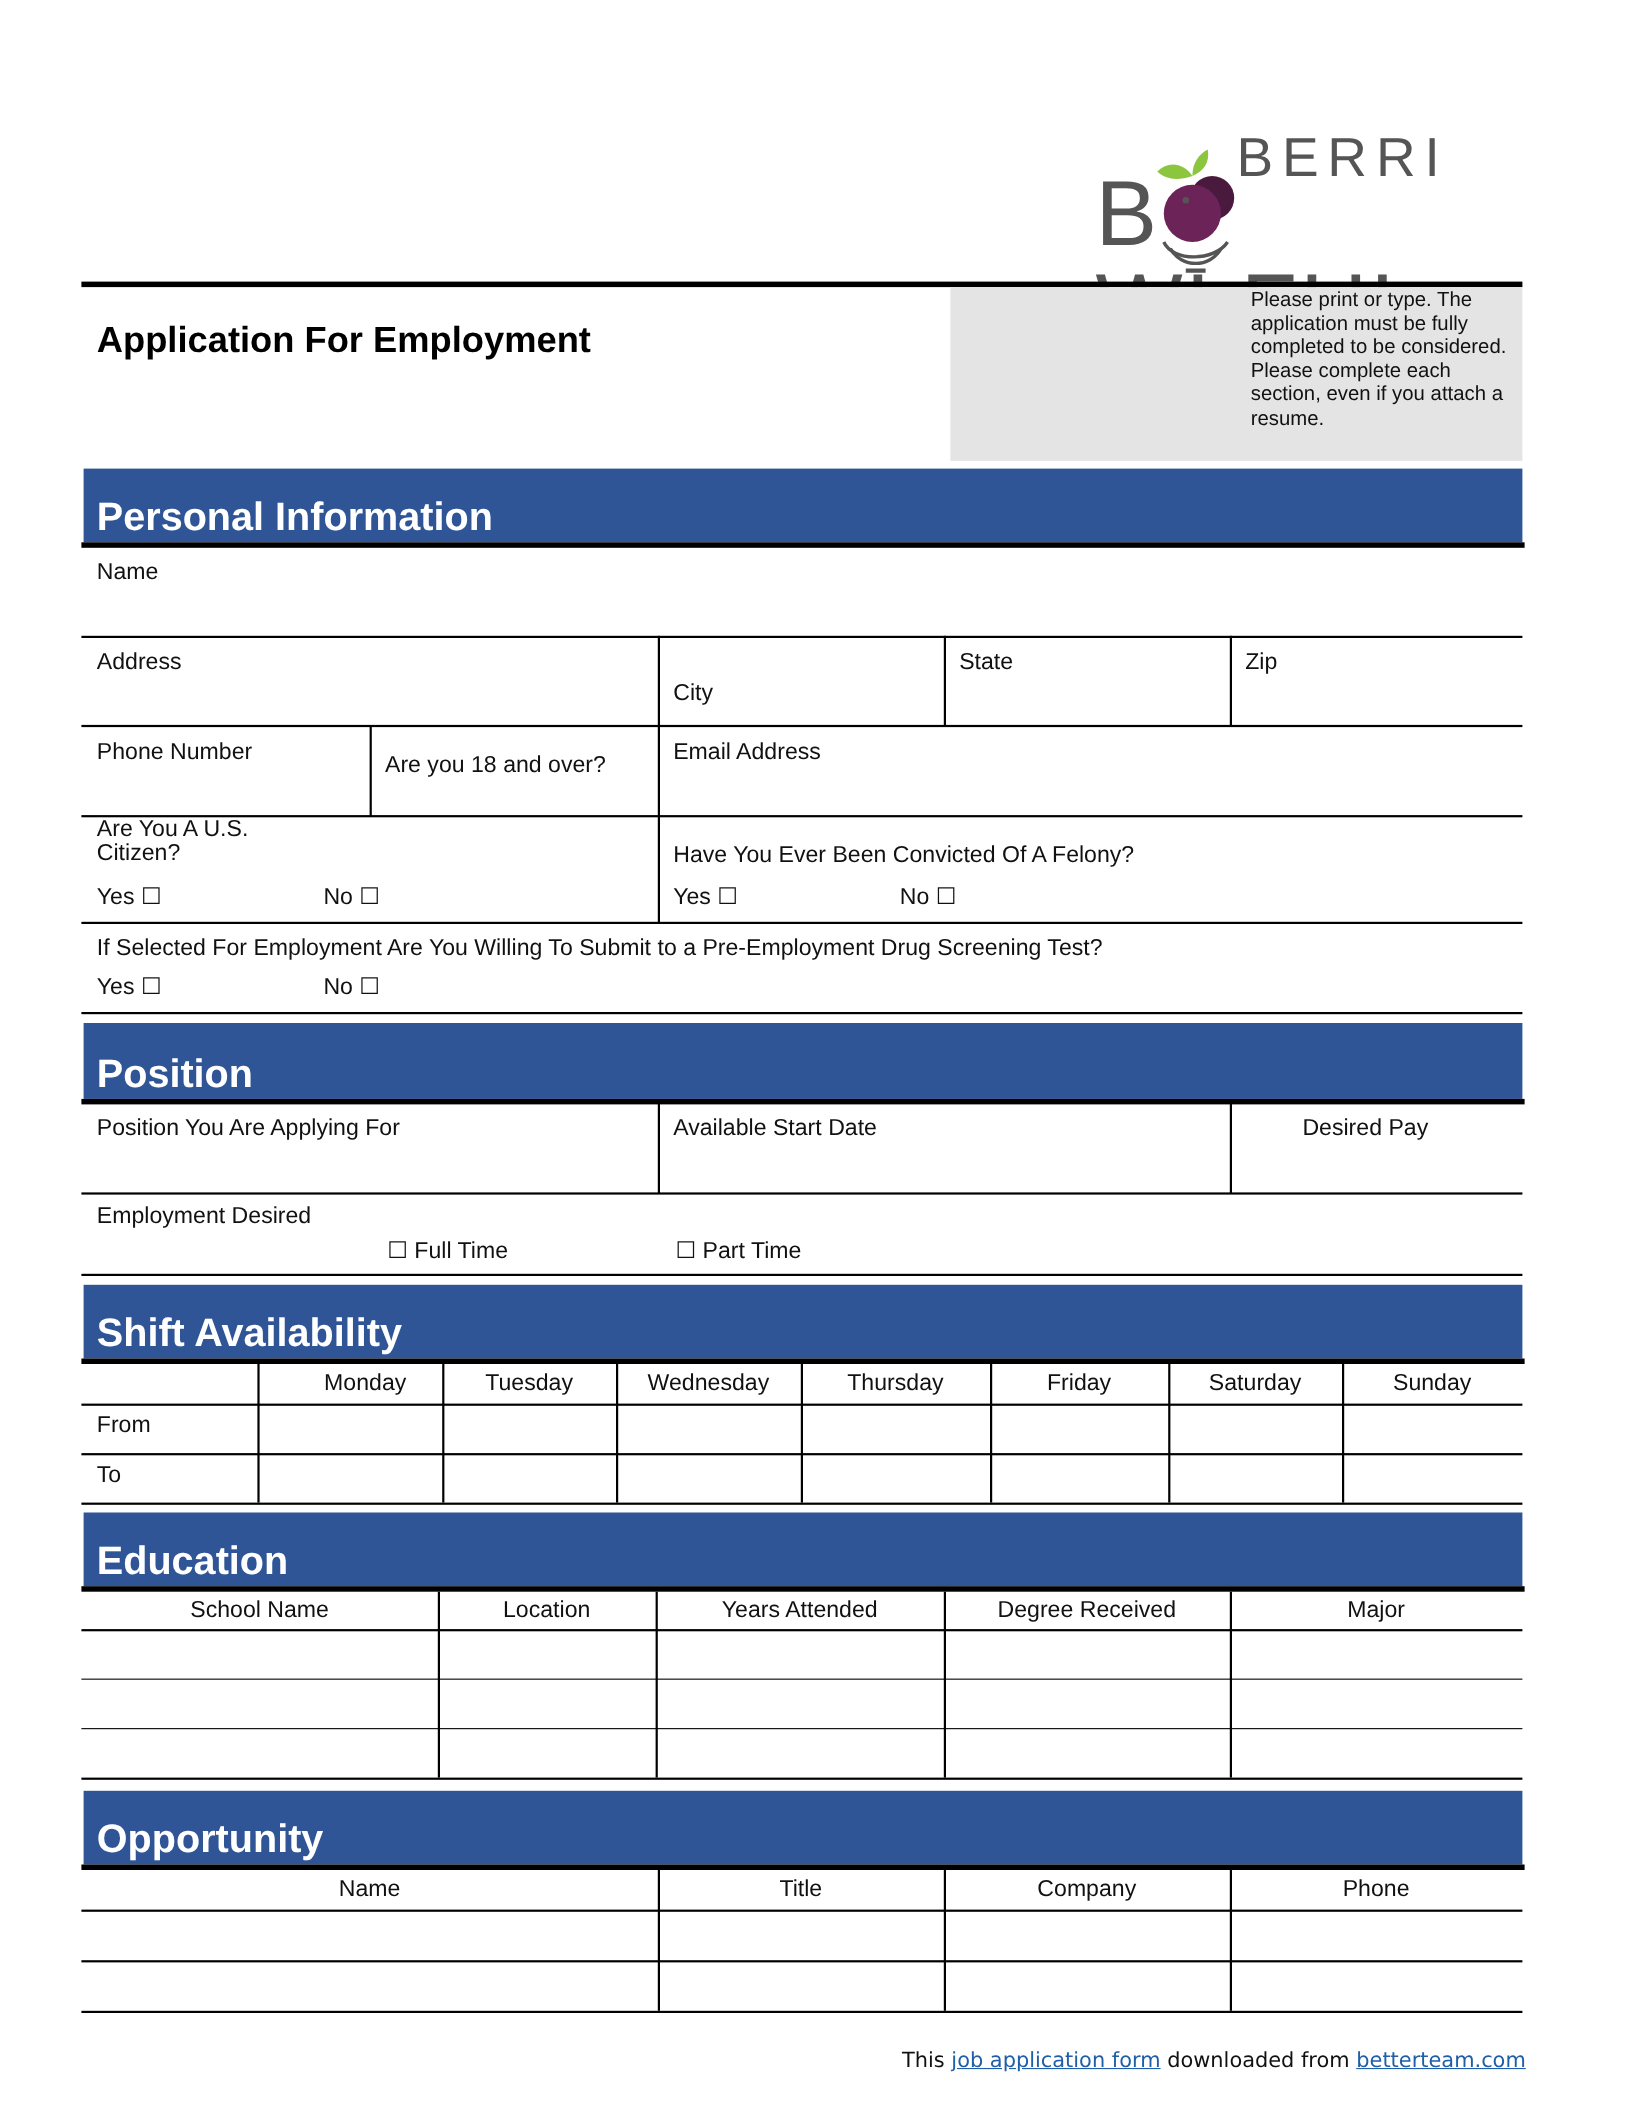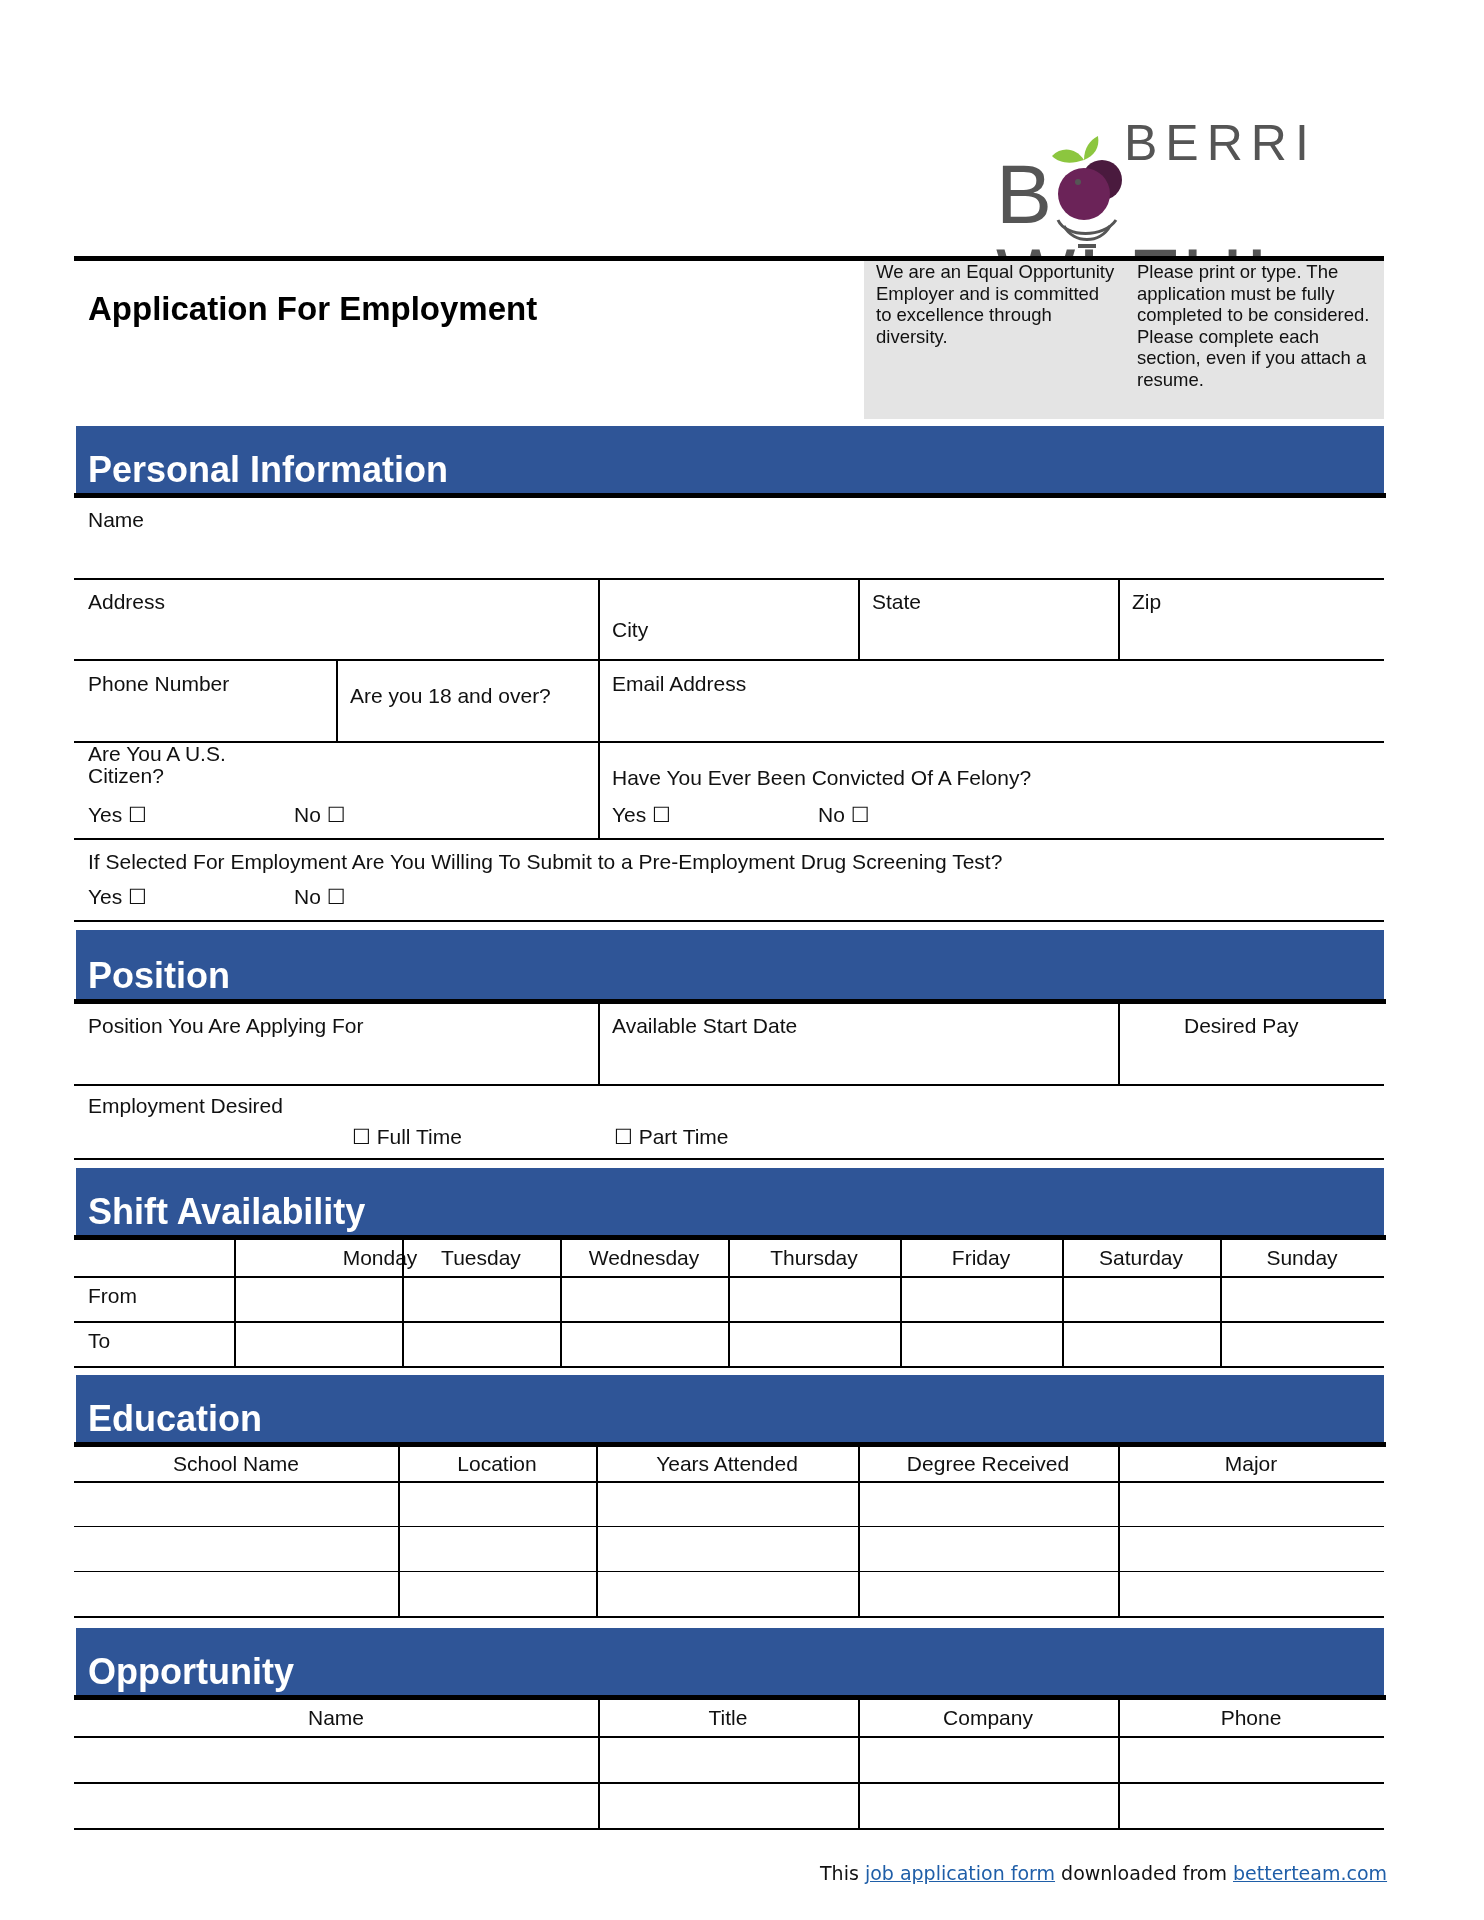--- a/index.html
+++ b/index.html
@@ -56,21 +56,20 @@
     <circle cx="34" cy="48" r="3" fill="#555"></circle>
     <path d="M14 86 C22 104 60 104 72 86" stroke="#555" stroke-width="3" fill="none"></path>
     <path d="M20 92 C30 110 56 110 66 92" stroke="#555" stroke-width="3" fill="none"></path>
     <path d="M34 112 L52 112" stroke="#555" stroke-width="4"></path>
   </svg>
 </div>
 
 <div class="abs top-rule"></div>
 <div class="abs app-title">Application For Employment</div>
 <div class="abs info-box">
-  <div class="info-col c1">We are an Equal Opportunity Employer and is committed to excellence through diversity.</div>
   <div class="info-col c2">Please print or type. The application must be fully completed to be considered. Please complete each section, even if you attach a resume.</div>
 </div>
 
 <div class="abs section-bar" style="top:426px;height:67px;">
   <div class="title">Personal Information</div>
 </div>
 <div class="abs section-rule" style="top:493px;"></div>
 
 <div class="abs label" style="left:88px;top:508px;">Name</div>
 <div class="abs" style="left:88px;top:535px;width:1290px;height:40px;"></div>
@@ -135,21 +134,21 @@
 <div class="abs label chk" style="left:352px;top:1125px;">☐ Full Time</div>
 <div class="abs label chk" style="left:614px;top:1125px;">☐ Part Time</div>
 <div class="abs hline" style="left:74px;top:1158px;width:1310px;"></div>
 
 <div class="abs section-bar" style="top:1168px;height:67px;">
   <div class="title">Shift Availability</div>
 </div>
 <div class="abs section-rule" style="top:1235px;"></div>
 
 <div id="shift-table" class="abs" style="left:74px;top:1240px;width:1312px;height:128px;">
-    <div class="abs label center" style="left:160px;top:6px;width:196px;margin-left:48px;">Monday</div>
+    <div class="abs label center" style="left:160px;top:6px;width:196px;">Monday</div>
     <div class="abs label center" style="left:328px;top:6px;width:158px;">Tuesday</div>
     <div class="abs label center" style="left:486px;top:6px;width:168px;">Wednesday</div>
     <div class="abs label center" style="left:654px;top:6px;width:172px;">Thursday</div>
     <div class="abs label center" style="left:826px;top:6px;width:162px;">Friday</div>
     <div class="abs label center" style="left:988px;top:6px;width:158px;">Saturday</div>
     <div class="abs label center" style="left:1146px;top:6px;width:164px;">Sunday</div>
     <div class="abs hline" style="left:0;top:36px;width:1310px;"></div>
     <div class="abs label" style="left:14px;top:44px;">From</div>
     <div class="abs " style="left:162px;top:38px;width:164px;height:41px;"></div>
     <div class="abs " style="left:330px;top:38px;width:154px;height:41px;"></div>

